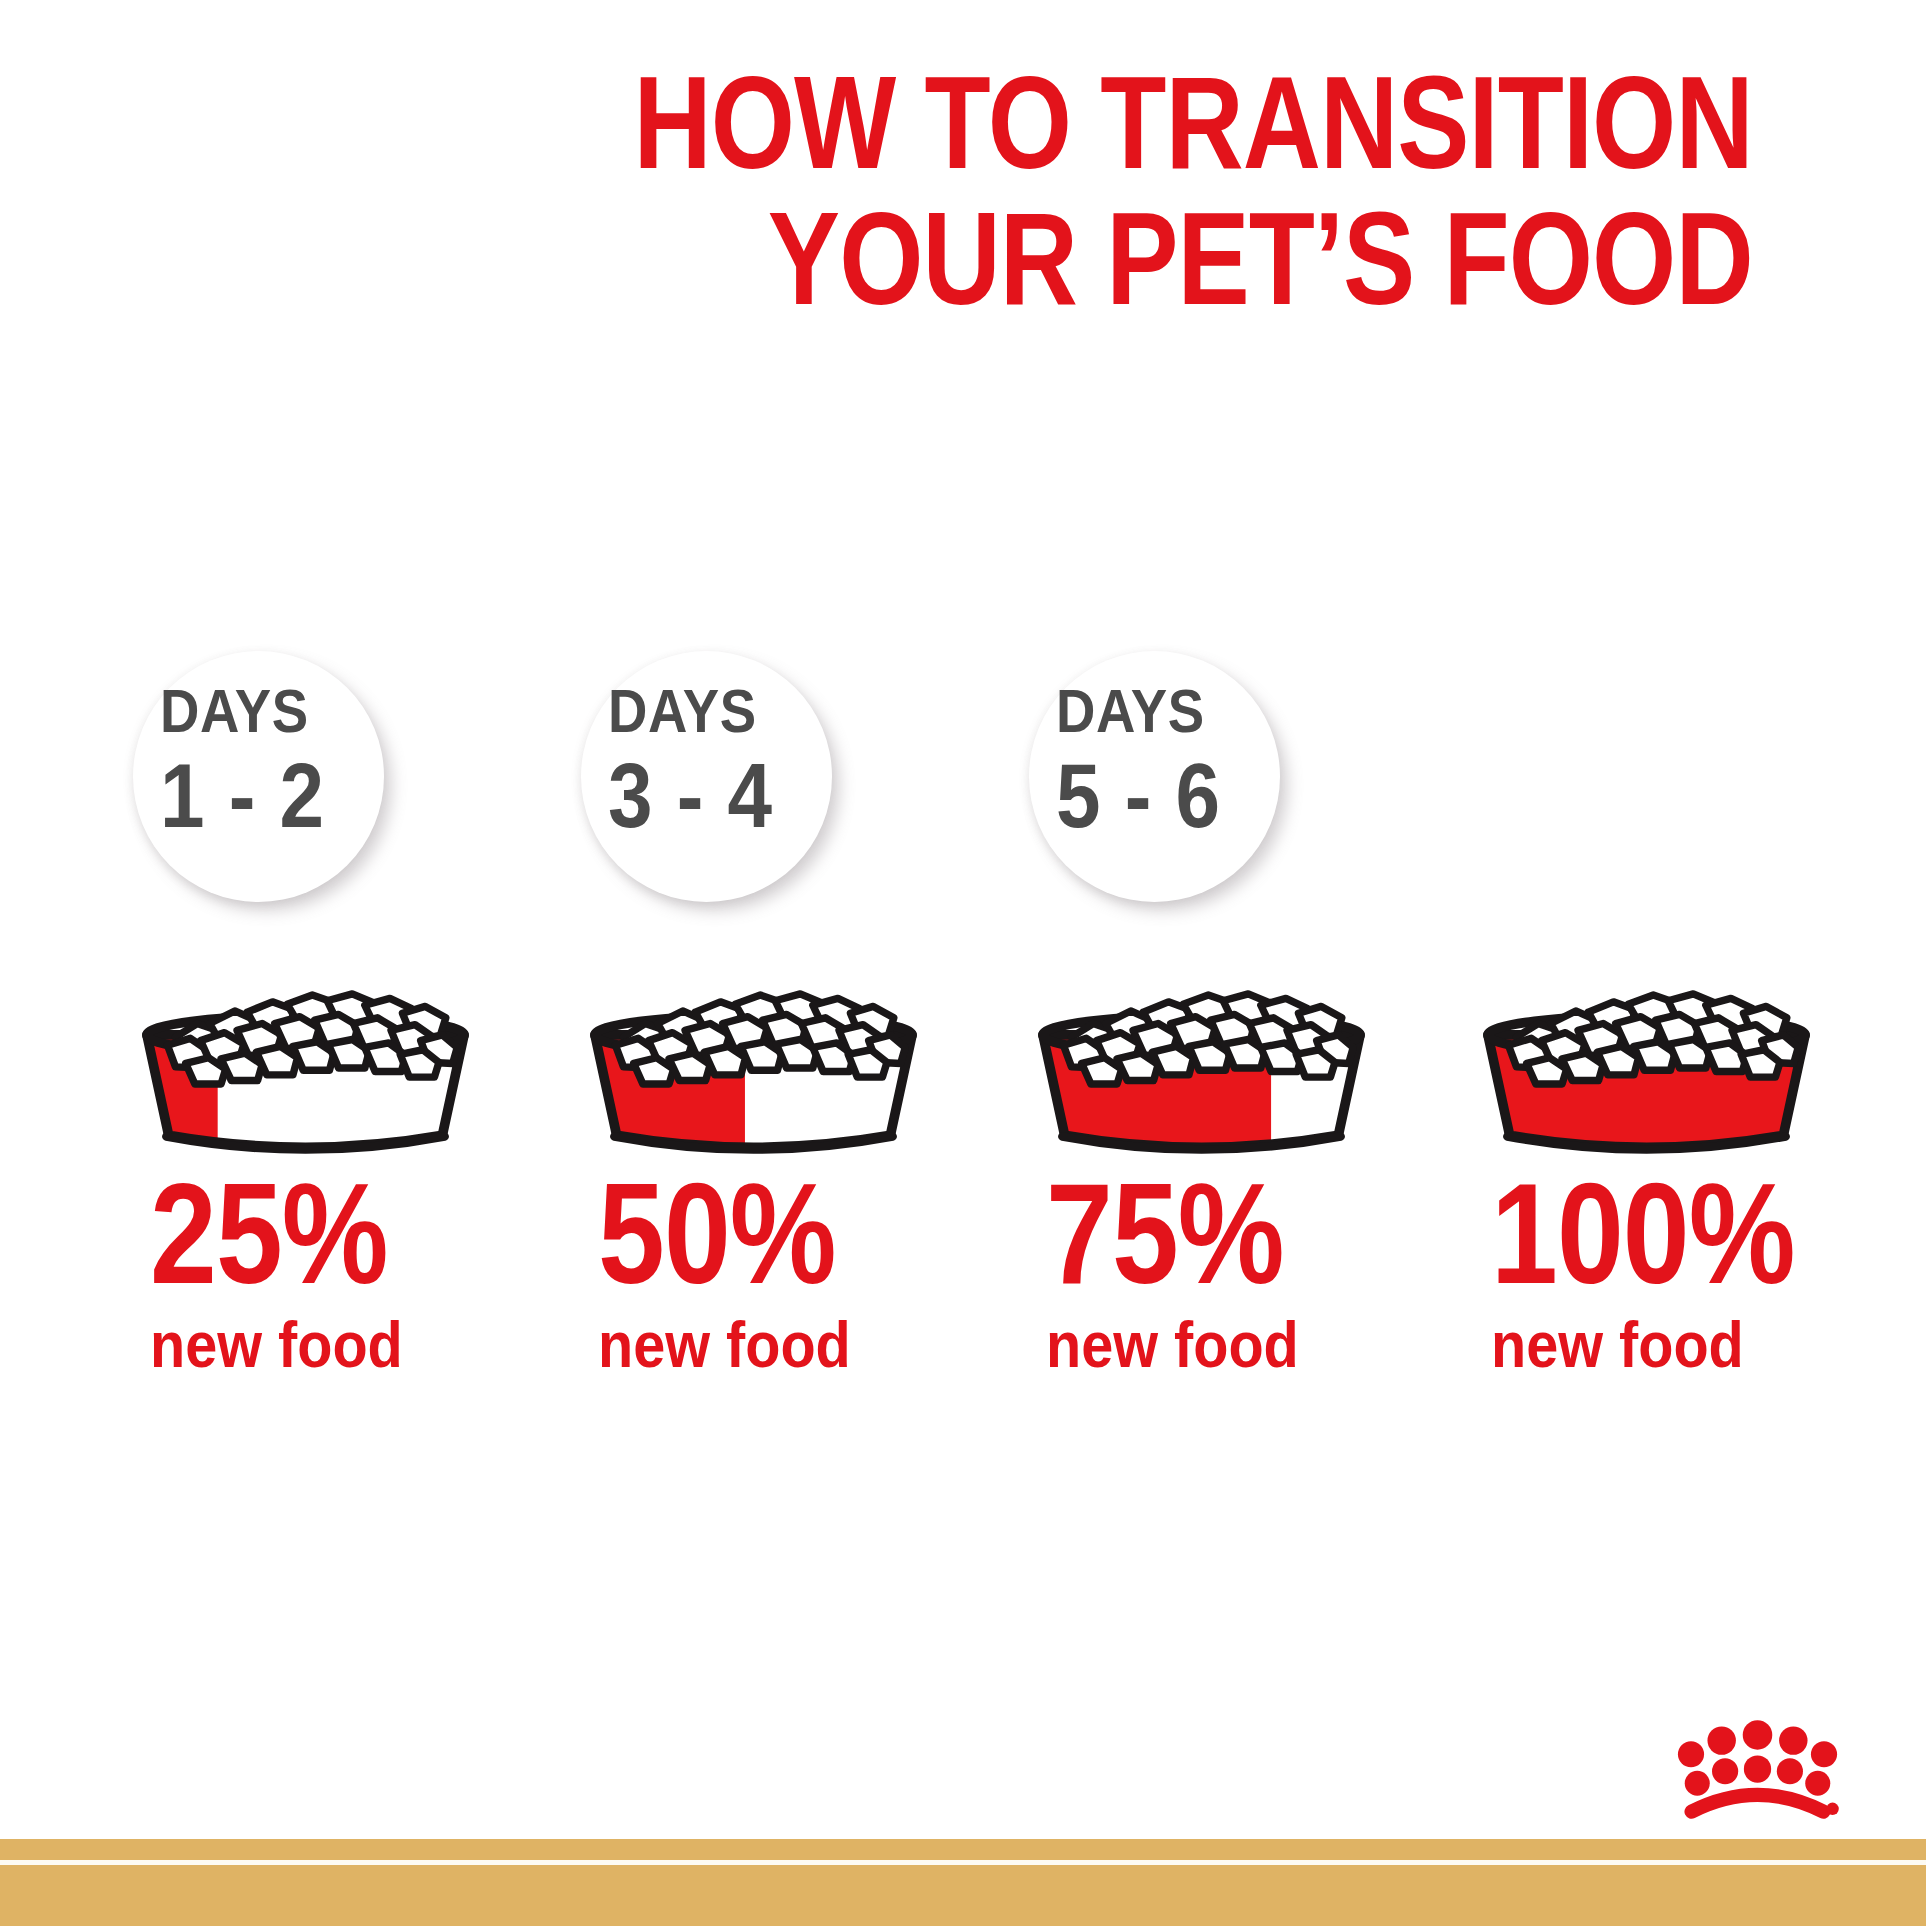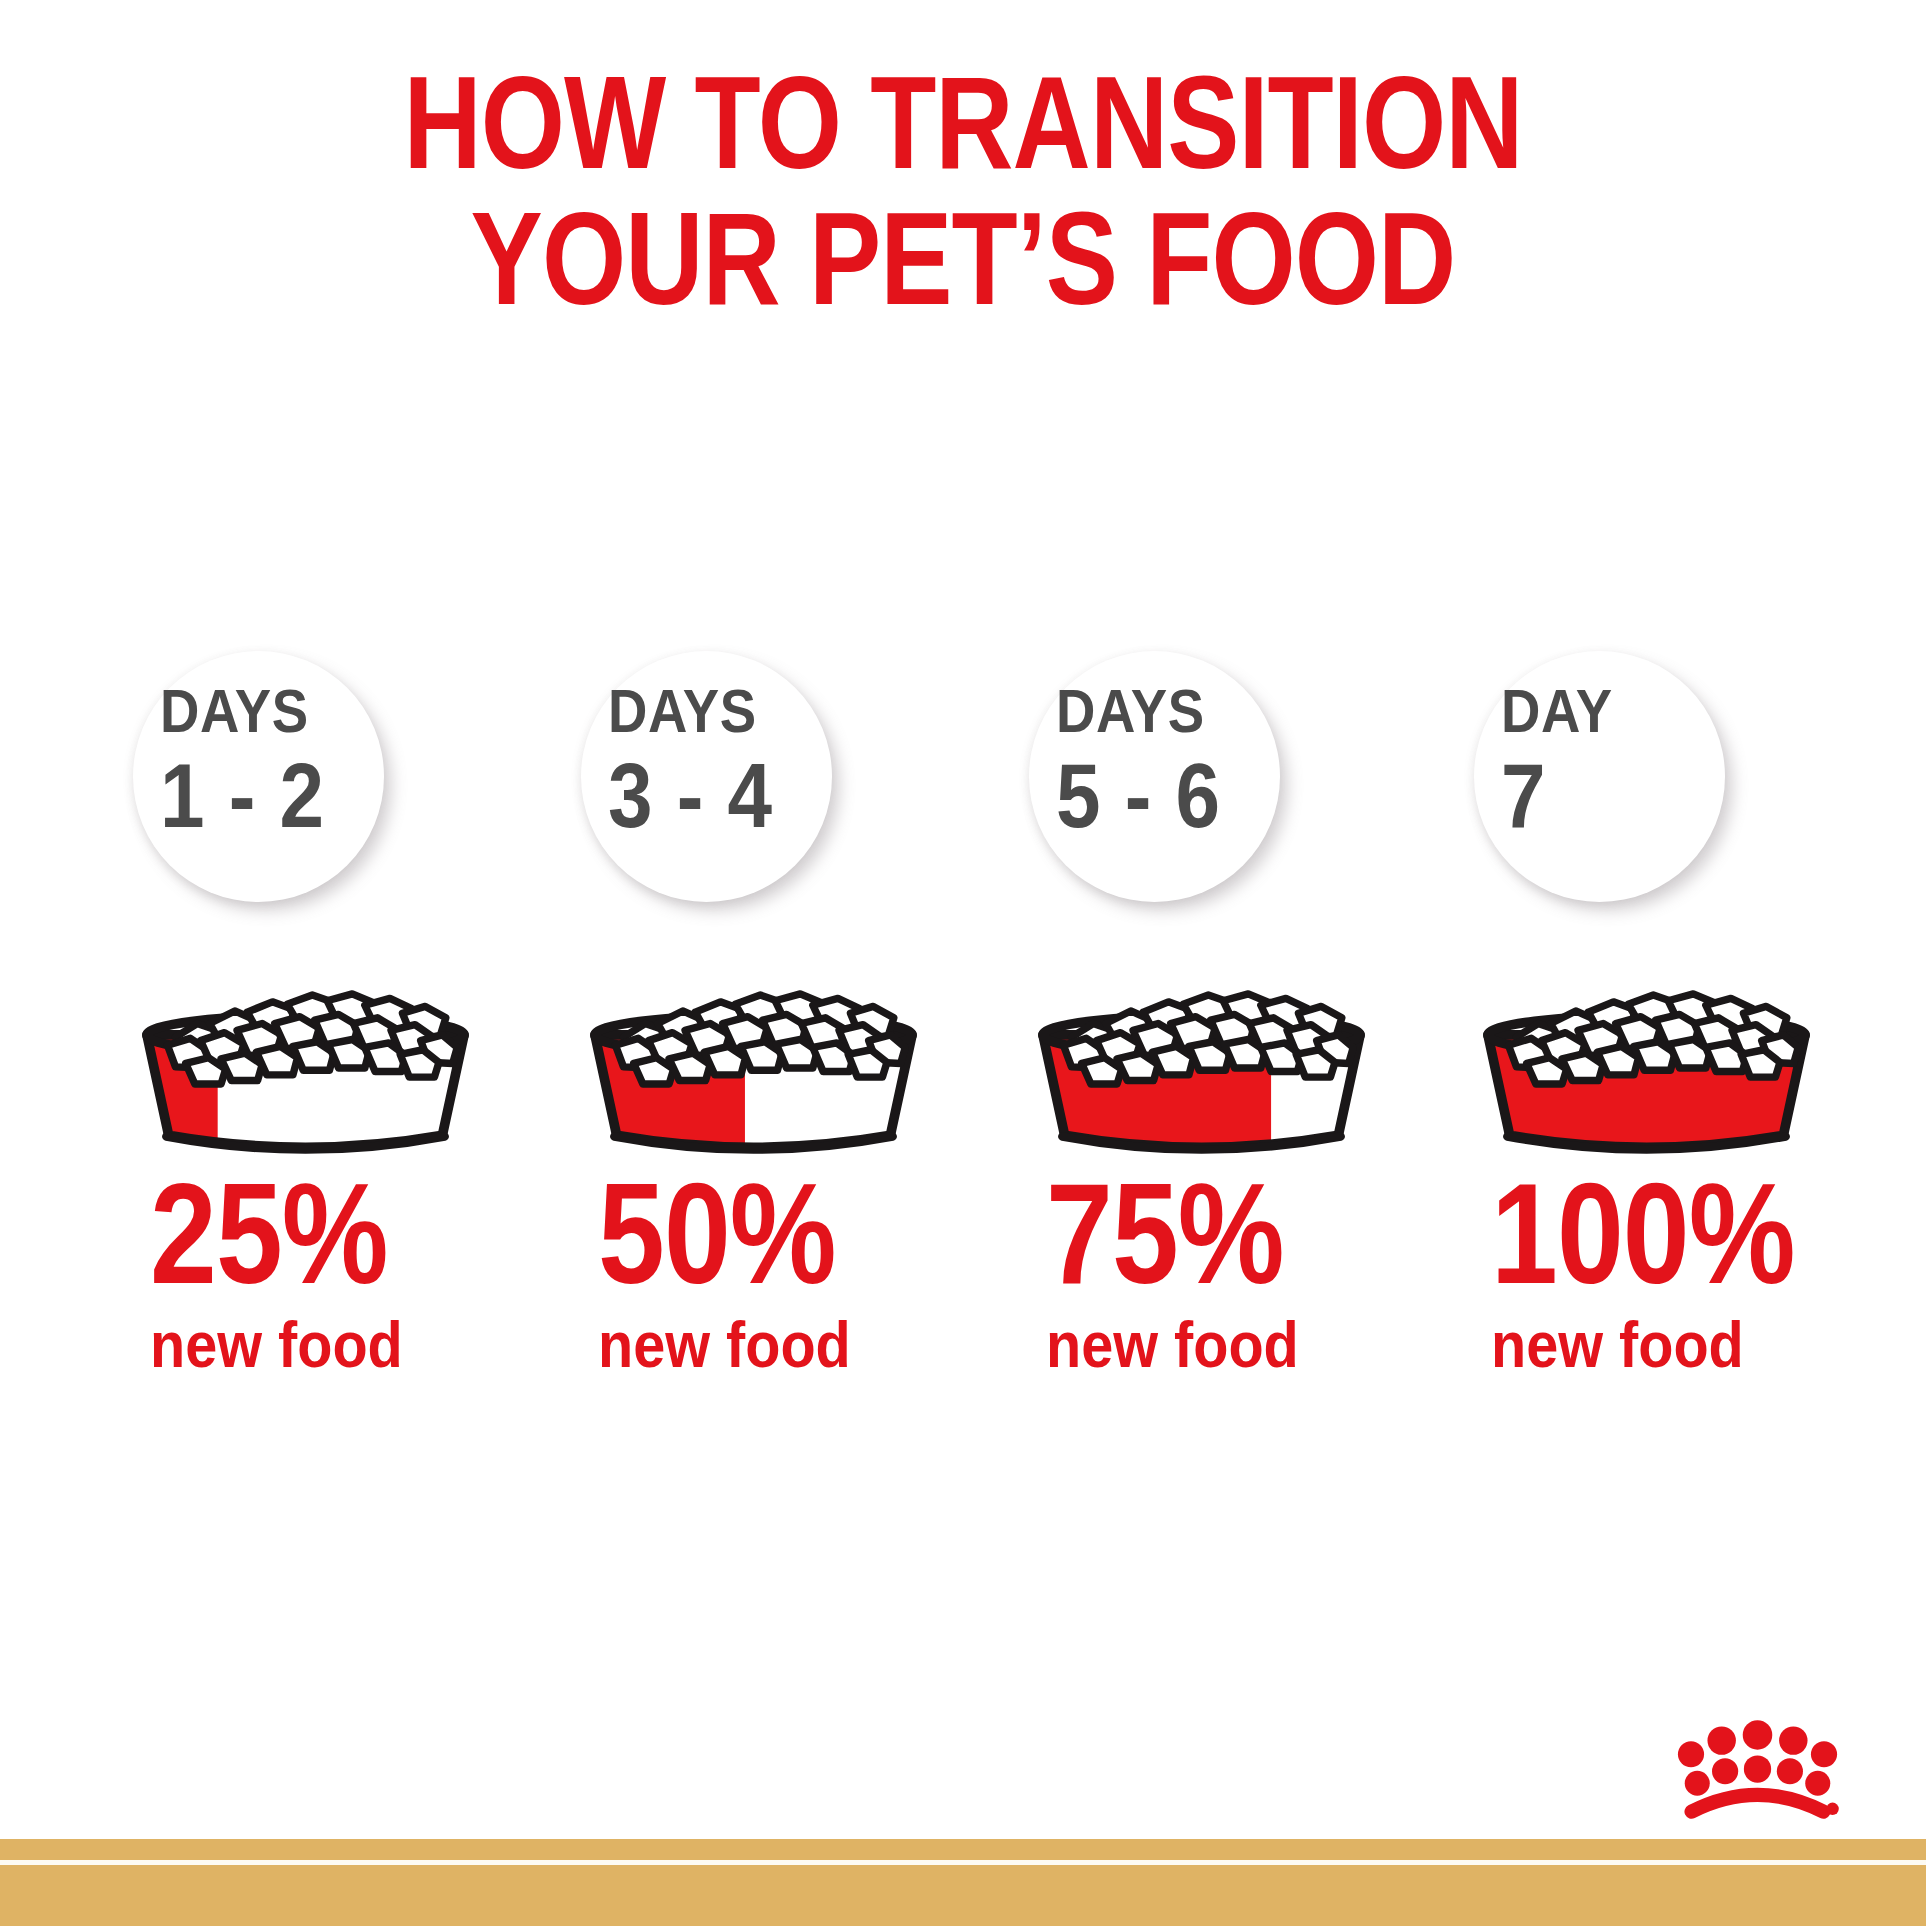--- a/index.html
+++ b/index.html
@@ -23,21 +23,21 @@
     inset: 0;
     background: #ffffff;
   }
 
   
   #title-block {
     position: absolute;
     top: 55px;
     left: 0;
     width: 1926px;
-    text-align: center;
+    text-align: right;
   }
   .title-line {
     display: block;
     color: #e3131b;
     font-family: "Liberation Sans Narrow", "Liberation Sans", sans-serif;
     font-weight: bold;
     font-size: 132px;
     line-height: 136px;
     letter-spacing: -1.1px;
     transform: scaleX(0.82);
@@ -366,26 +366,20 @@
       </div>
 
       <div class="pct-block">
         <span class="pct-value">75%</span>
         <span class="pct-caption">new food</span>
       </div>
     </div>
 
     <div class="col col-3">
 
-      <div class="day-badge">
-        <div class="day-badge-text">
-          <span class="day-label">DAY</span>
-          <span class="day-range">7</span>
-        </div>
-      </div>
 
       <div class="bowl-wrap">
         <svg viewBox="0 0 640 340" xmlns="http://www.w3.org/2000/svg" aria-hidden="true">
           <defs>
             <clipPath id="bowlclip4">
               <path d="M42 112 L598 112 L560 288 Q320 330 80 288 Z"></path>
             </clipPath>
           </defs>
           <path d="M42 112 L598 112 L560 288 Q320 330 80 288 Z" fill="#ffffff"></path>
           <g clip-path="url(#bowlclip4)">

